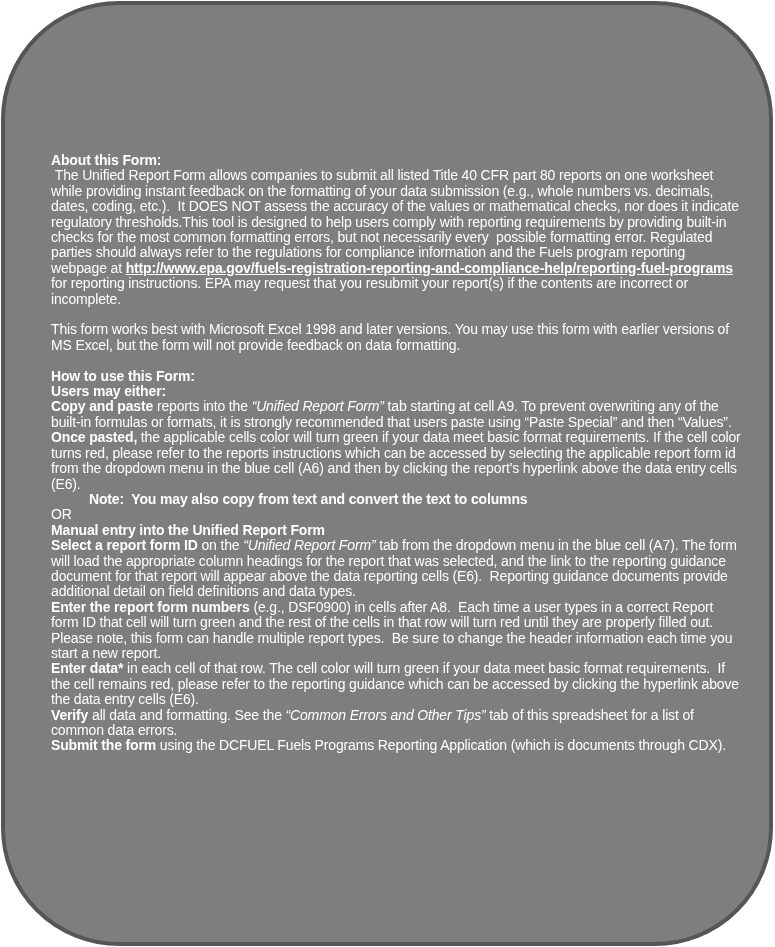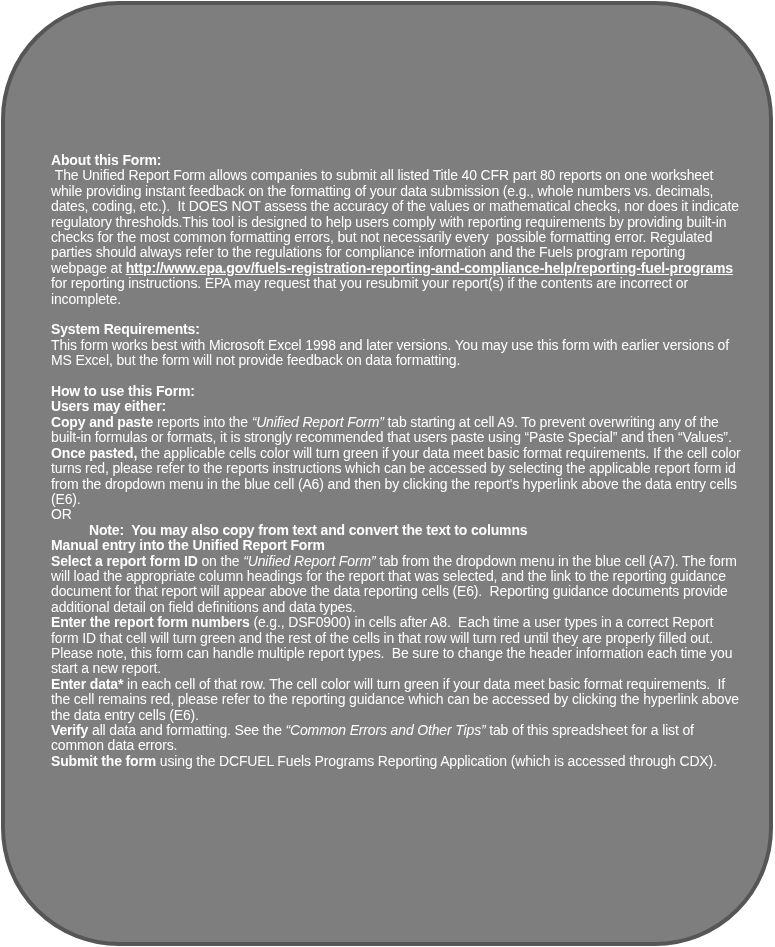--- a/index.html
+++ b/index.html
@@ -51,29 +51,28 @@
 </style>
 </head>
 <body>
 
 <div class="canvas">
   <div class="shape">
     <div class="text-block">
         <div class="para"><span class=" run-b">About this Form:</span></div>
         <div class="para"><span class=""> The Unified Report Form allows companies to submit all listed Title 40 CFR part 80 reports on one worksheet while providing instant feedback on the formatting of your data submission (e.g., whole numbers vs. decimals, dates, coding, etc.).  It DOES NOT assess the accuracy of the values or mathematical checks, nor does it indicate regulatory thresholds.This tool is designed to help users comply with reporting requirements by providing built-in checks for the most common formatting errors, but not necessarily every  possible formatting error. Regulated parties should always refer to the regulations for compliance information and the Fuels program reporting webpage at </span><span class=" run-b run-u">http://www.epa.gov/fuels-registration-reporting-and-compliance-help/reporting-fuel-programs</span><span class=""> for reporting instructions. EPA may request that you resubmit your report(s) if the contents are incorrect or incomplete.</span></div>
         <div class="para blank"></div>
-        <div class="para"><span class=" run-b">System Requirements:</span></div>
         <div class="para"><span class="">This form works best with Microsoft Excel 1998 and later versions. You may use this form with earlier versions of MS Excel, but the form will not provide feedback on data formatting.</span></div>
         <div class="para blank"></div>
         <div class="para"><span class=" run-b">How to use this Form:</span></div>
         <div class="para"><span class=" run-b">Users may either:</span></div>
         <div class="para"><span class=" run-b">Copy and paste</span><span class=""> reports into the </span><span class=" run-i">“Unified Report Form”</span><span class=""> tab starting at cell A9. To prevent overwriting any of the built-in formulas or formats, it is strongly recommended that users paste using “Paste Special” and then “Values”. </span><span class=" run-b">Once pasted,</span><span class=""> the applicable cells color will turn green if your data meet basic format requirements. If the cell color turns red, please refer to the reports instructions which can be accessed by selecting the applicable report form id from the dropdown menu in the blue cell (A6) and then by clicking the report's hyperlink above the data entry cells (E6).</span></div>
+        <div class="para" style="padding-left: 38px;"><span class=" run-b">Note:  You may also copy from text and convert the text to columns</span></div>
         <div class="para"><span class="">OR</span></div>
-        <div class="para" style="padding-left: 38px;"><span class=" run-b">Note:  You may also copy from text and convert the text to columns</span></div>
         <div class="para"><span class=" run-b">Manual entry into the Unified Report Form</span></div>
         <div class="para"><span class=" run-b">Select a report form ID</span><span class=""> on the </span><span class=" run-i">“Unified Report Form”</span><span class=""> tab from the dropdown menu in the blue cell (A7). The form will load the appropriate column headings for the report that was selected, and the link to the reporting guidance document for that report will appear above the data reporting cells (E6).  Reporting guidance documents provide additional detail on field definitions and data types.</span></div>
         <div class="para"><span class=" run-b">Enter the report form numbers</span><span class=""> (e.g., DSF0900) in cells after A8.  Each time a user types in a correct Report form ID that cell will turn green and the rest of the cells in that row will turn red until they are properly filled out.  Please note, this form can handle multiple report types.  Be sure to change the header information each time you start a new report.</span></div>
         <div class="para"><span class=" run-b">Enter data*</span><span class=""> in each cell of that row. The cell color will turn green if your data meet basic format requirements.  If the cell remains red, please refer to the reporting guidance which can be accessed by clicking the hyperlink above the data entry cells (E6).</span></div>
         <div class="para"><span class=" run-b">Verify</span><span class=""> all data and formatting. See the </span><span class=" run-i">“Common Errors and Other Tips”</span><span class=""> tab of this spreadsheet for a list of common data errors.</span></div>
-        <div class="para"><span class=" run-b">Submit the form</span><span class=""> using the DCFUEL Fuels Programs Reporting Application (which is accessed through CDX).</span></div>
+        <div class="para"><span class=" run-b">Submit the form</span><span class=""> using the DCFUEL Fuels Programs Reporting Application (which is documents through CDX).</span></div>
       </div>
   </div>
 </div>
 
 </body></html>

